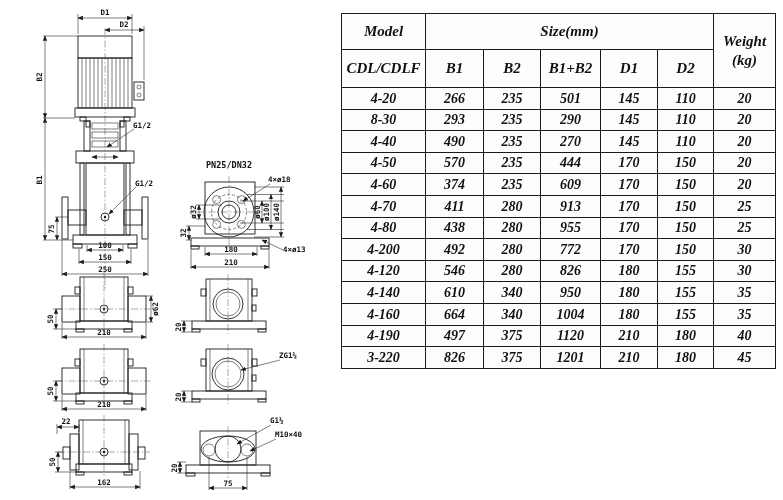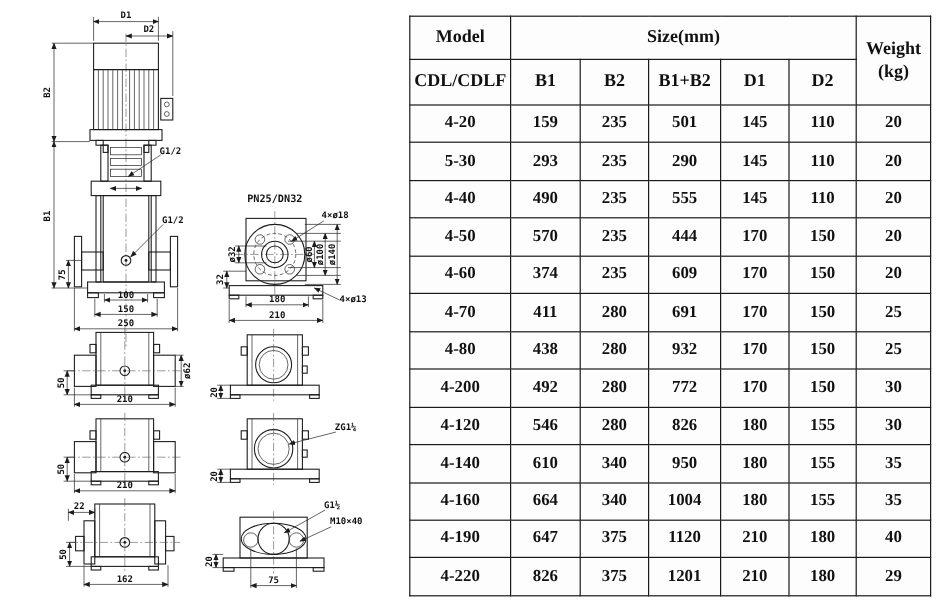--- a/index.html
+++ b/index.html
@@ -8,22 +8,22 @@
   
   #drawing{position:absolute;left:0;top:0;width:340px;height:500px;}
   svg text{font-family:"DejaVu Sans Mono", monospace;font-size:7.5px;fill:#111;font-weight:bold;}
   svg .big{font-size:8.5px;}
   svg .ln{stroke:#1c1c1c;stroke-width:.9;fill:none;}
   svg .thin{stroke:#2a2a2a;stroke-width:.6;fill:none;}
   svg .cl{stroke:#555;stroke-width:.5;fill:none;stroke-dasharray:7 2 1.5 2;}
   svg .dash{stroke:#333;stroke-width:.6;fill:none;stroke-dasharray:3 2;}
   svg .filldot{fill:#1c1c1c;stroke:none;}
   
-  #spec-table{position:absolute;left:341px;top:13px;width:434px;height:484px;
-              border-collapse:collapse;table-layout:fixed;}
+  #spec-table{position:absolute;left:341px;top:13px;width:434px;height:356px;
+              border-collapse:collapse;table-layout:fixed;font-style:italic;}
   #spec-table td,#spec-table th{border:1.2px solid #1a1a1a;text-align:center;vertical-align:middle;
               font-weight:bold;font-size:14px;padding:0;line-height:1.25;background:#fdfdfd;}
   #spec-table thead th{font-size:15px;}
   #spec-table thead tr:first-child{height:36px;}
   #spec-table thead tr:last-child{height:38px;}
 </style>
 </head>
 <body>
 
 <div id="canvas">
@@ -343,43 +343,43 @@
         <th>B2</th>
         <th>B1+B2</th>
         <th>D1</th>
         <th>D2</th>
       </tr>
     </thead>
     <tbody>
 
         <tr>
           <td>4-20</td>
-          <td>159</td>
+          <td>266</td>
           <td>235</td>
           <td>501</td>
           <td>145</td>
           <td>110</td>
           <td>20</td>
         </tr>
 
         <tr>
-          <td>5-30</td>
+          <td>8-30</td>
           <td>293</td>
           <td>235</td>
           <td>290</td>
           <td>145</td>
           <td>110</td>
           <td>20</td>
         </tr>
 
         <tr>
           <td>4-40</td>
           <td>490</td>
           <td>235</td>
-          <td>555</td>
+          <td>270</td>
           <td>145</td>
           <td>110</td>
           <td>20</td>
         </tr>
 
         <tr>
           <td>4-50</td>
           <td>570</td>
           <td>235</td>
           <td>444</td>
@@ -395,31 +395,31 @@
           <td>609</td>
           <td>170</td>
           <td>150</td>
           <td>20</td>
         </tr>
 
         <tr>
           <td>4-70</td>
           <td>411</td>
           <td>280</td>
-          <td>691</td>
+          <td>913</td>
           <td>170</td>
           <td>150</td>
           <td>25</td>
         </tr>
 
         <tr>
           <td>4-80</td>
           <td>438</td>
           <td>280</td>
-          <td>932</td>
+          <td>955</td>
           <td>170</td>
           <td>150</td>
           <td>25</td>
         </tr>
 
         <tr>
           <td>4-200</td>
           <td>492</td>
           <td>280</td>
           <td>772</td>
@@ -453,33 +453,33 @@
           <td>664</td>
           <td>340</td>
           <td>1004</td>
           <td>180</td>
           <td>155</td>
           <td>35</td>
         </tr>
 
         <tr>
           <td>4-190</td>
-          <td>647</td>
+          <td>497</td>
           <td>375</td>
           <td>1120</td>
           <td>210</td>
           <td>180</td>
           <td>40</td>
         </tr>
 
         <tr>
-          <td>4-220</td>
+          <td>3-220</td>
           <td>826</td>
           <td>375</td>
           <td>1201</td>
           <td>210</td>
           <td>180</td>
-          <td>29</td>
+          <td>45</td>
         </tr>
       </tbody>
   </table>
 
 </div>
 
 </body></html>

